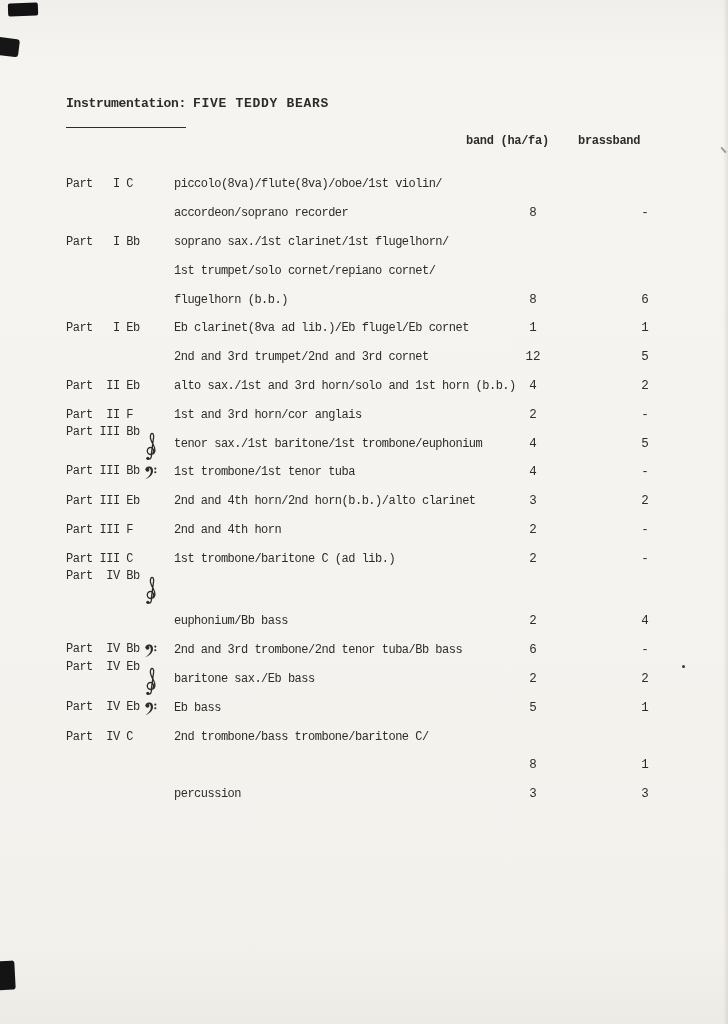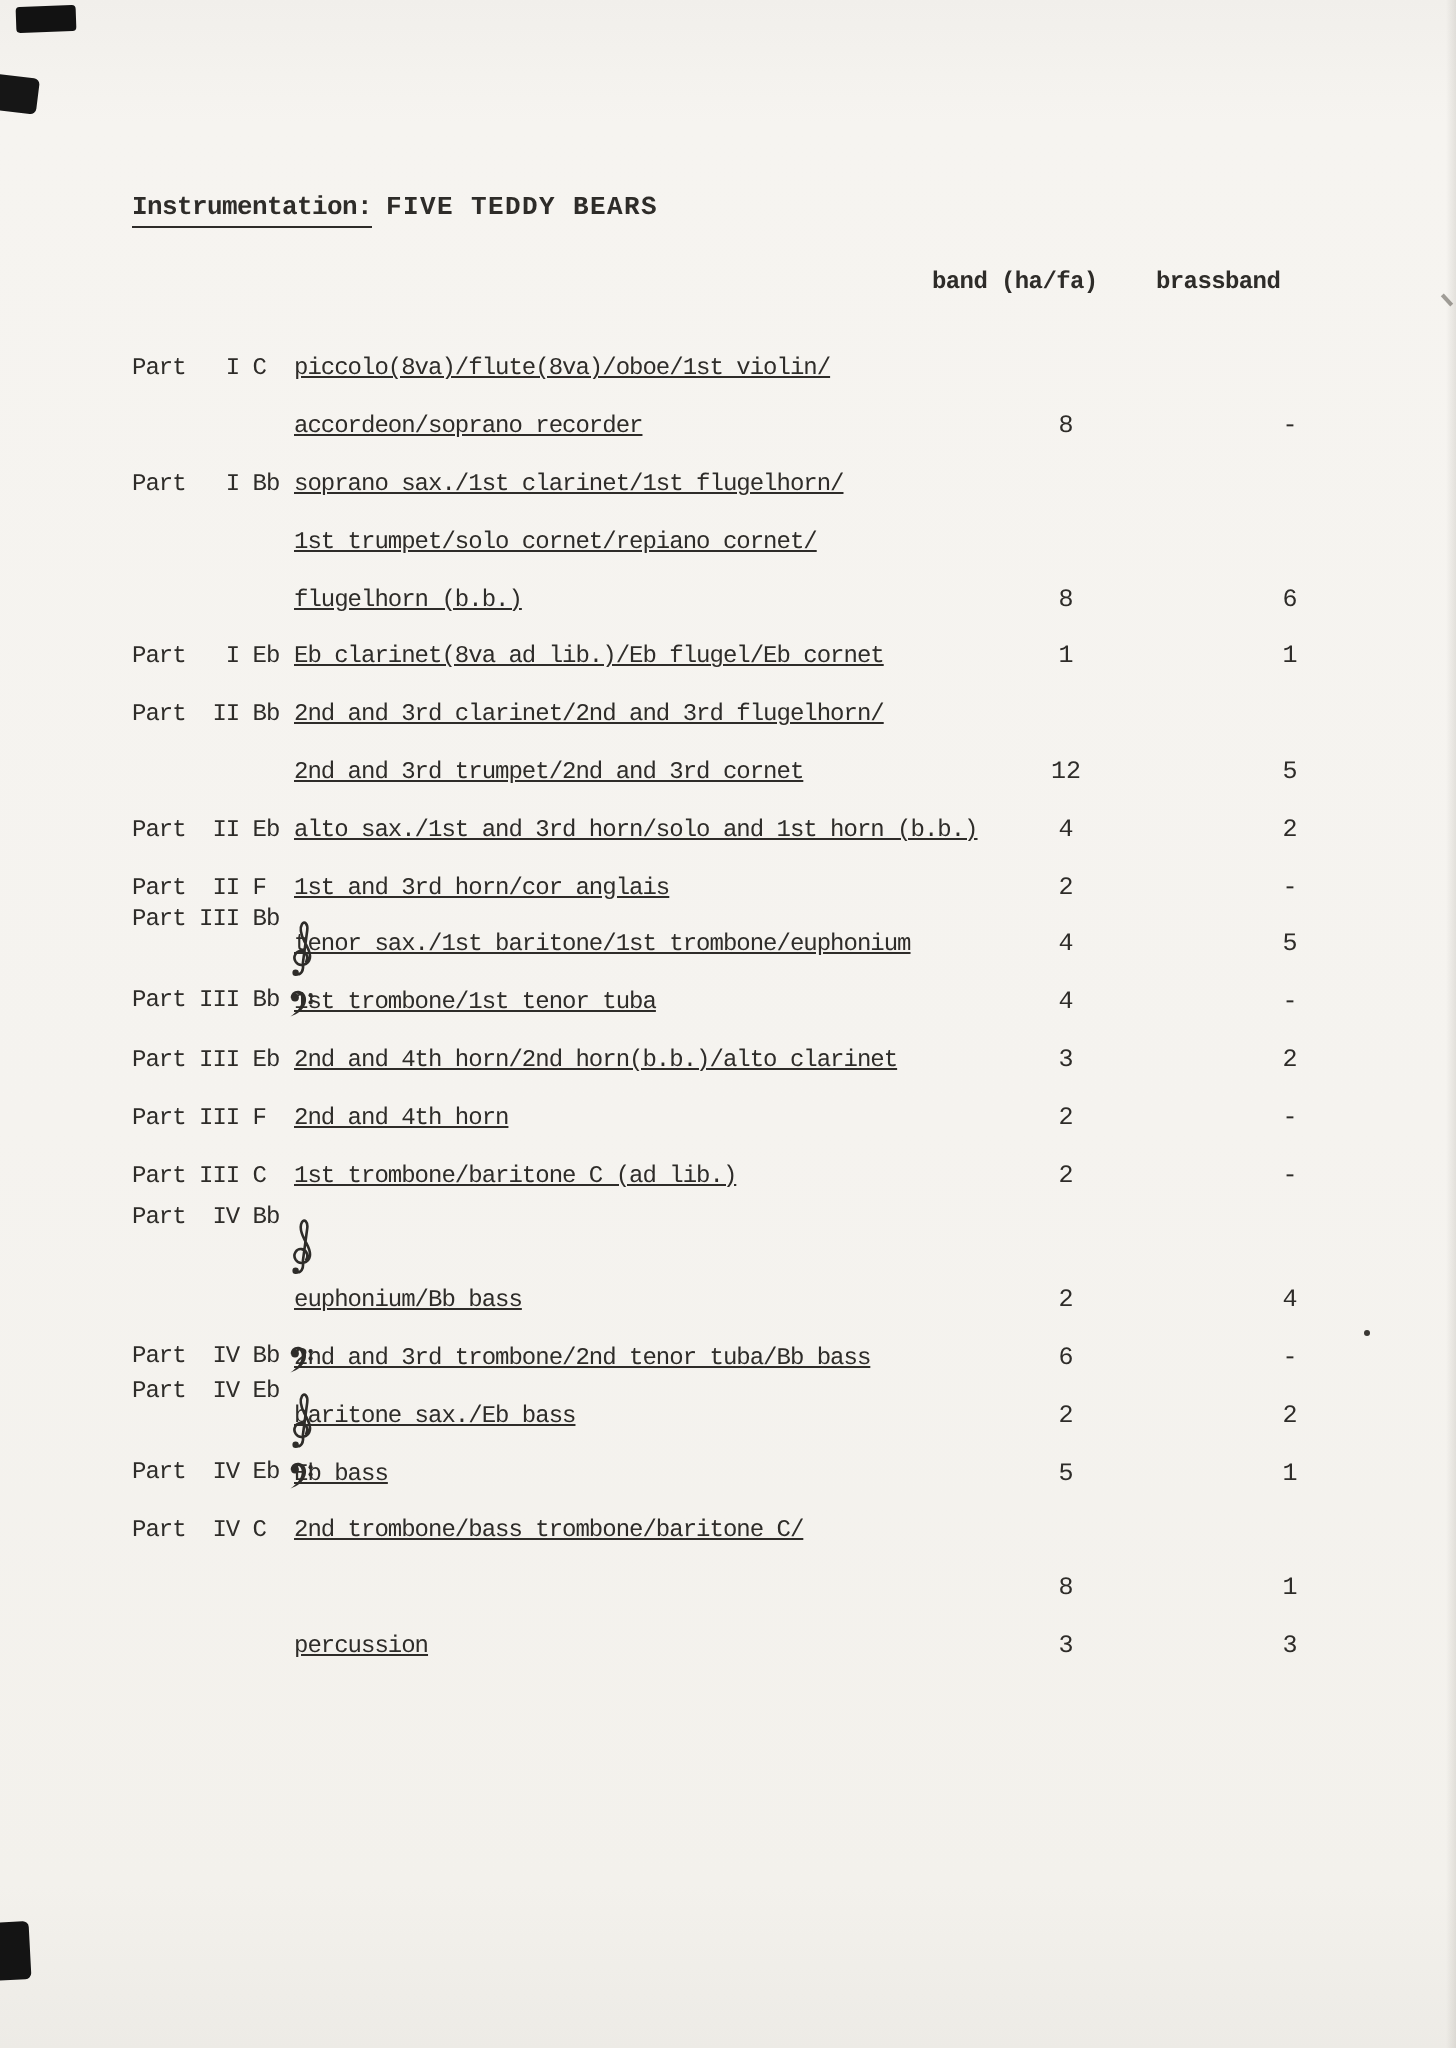--- a/index.html
+++ b/index.html
@@ -29,21 +29,21 @@
 
   
   .heading-label {
     position: absolute;
     left: 66px;
     top: 96px;
     font-size: 13px;
     font-weight: bold;
     letter-spacing: -0.3px;
     border-bottom: 1.5px solid #2e2c29;
-    padding-bottom: 2px;
+    padding-bottom: 16px;
     white-space: pre;
   }
   .heading-title {
     position: absolute;
     left: 193px;
     top: 96px;
     font-size: 13px;
     font-weight: bold;
     letter-spacing: 0.7px;
     white-space: pre;
@@ -76,21 +76,21 @@
   .line:nth-child(16) { margin-top: 5px; }
   .cell {
     position: absolute;
     top: 50%;
     transform: translateY(-50%);
     font-size: 12px;
     letter-spacing: -0.5px;
     white-space: pre;
   }
   .part  { left: 66px; display: inline-flex; }
-  .instr { left: 147px; text-decoration: underline; }
+  .instr { left: 174px; }
   .num   { text-align: center; font-size: 12.5px; letter-spacing: 0; }
   .band-cell  { left: 466px; width: 134px; }
   .brass-cell { left: 578px; width: 134px; }
 
   .clef { display: inline-flex; align-items: center; margin-left: 3px; }
   .clef svg { display: block; overflow: visible; }
   .clef.treble svg { width: 16px; height: 33px; margin-top: 6px; }
   .clef.bass svg   { width: 15px; height: 15px; margin-top: 1px; }
 </style>
 </head>
@@ -167,30 +167,20 @@
       <span>Part   I Eb</span>
       
       
     </span>
     <span class="cell instr">Eb clarinet(8va ad lib.)/Eb flugel/Eb cornet</span>
     <span class="cell num band-cell">1</span>
     <span class="cell num brass-cell">1</span>
   </div>
       <div class="line">
     <span class="cell part">
-      <span>Part  II Bb</span>
-      
-      
-    </span>
-    <span class="cell instr">2nd and 3rd clarinet/2nd and 3rd flugelhorn/</span>
-    <span class="cell num band-cell"></span>
-    <span class="cell num brass-cell"></span>
-  </div>
-      <div class="line">
-    <span class="cell part">
       <span></span>
       
       
     </span>
     <span class="cell instr">2nd and 3rd trumpet/2nd and 3rd cornet</span>
     <span class="cell num band-cell">12</span>
     <span class="cell num brass-cell">5</span>
   </div>
       <div class="line">
     <span class="cell part">

